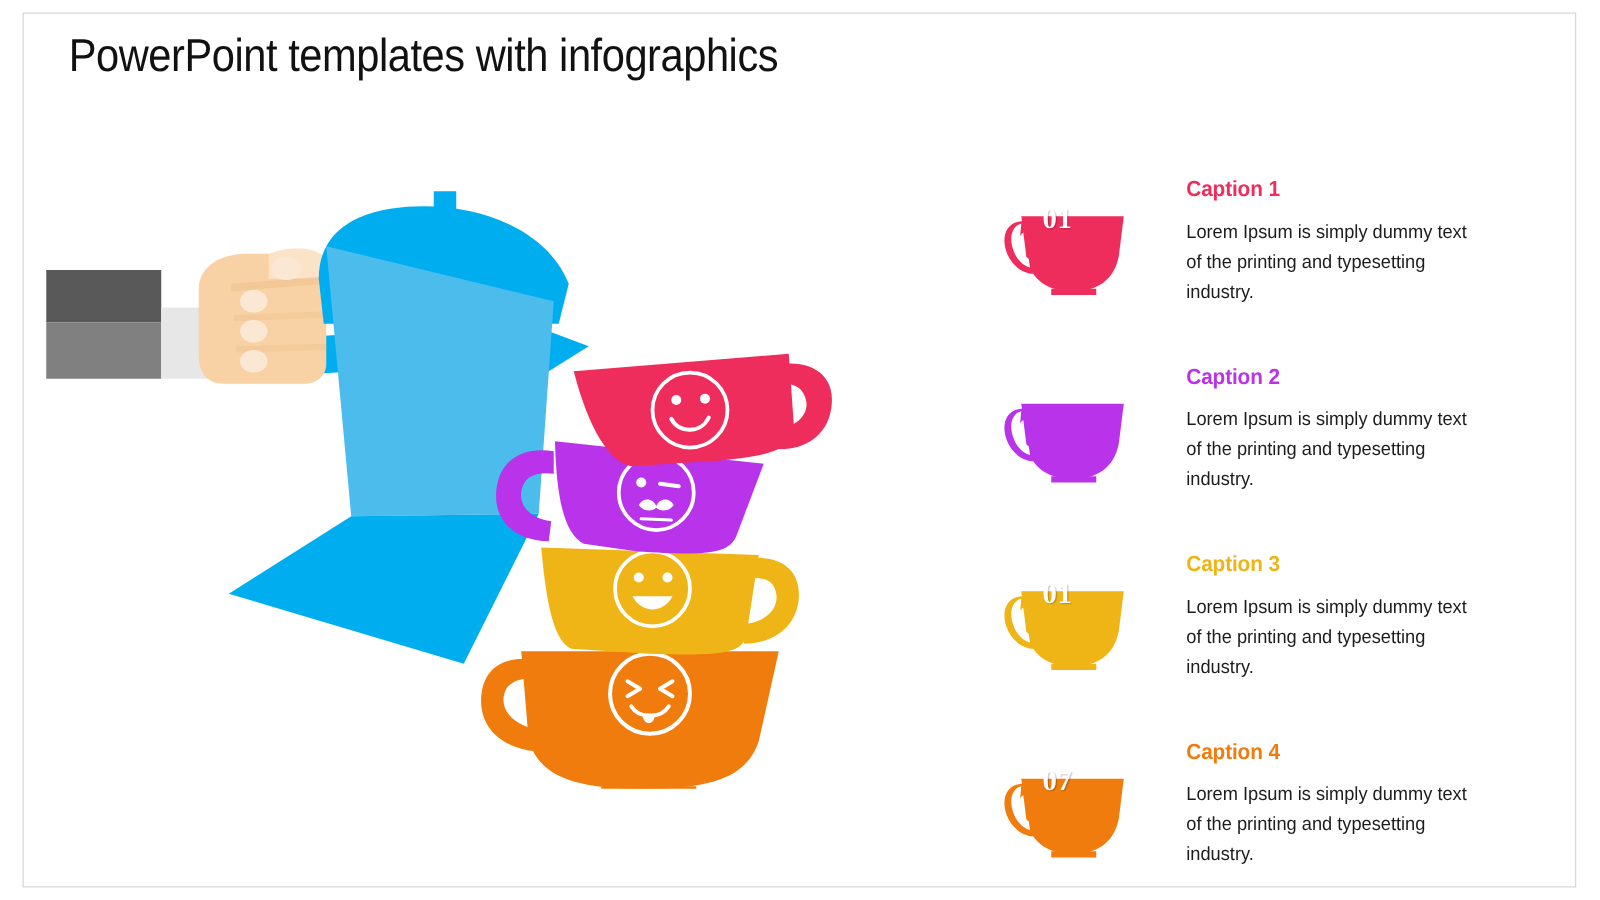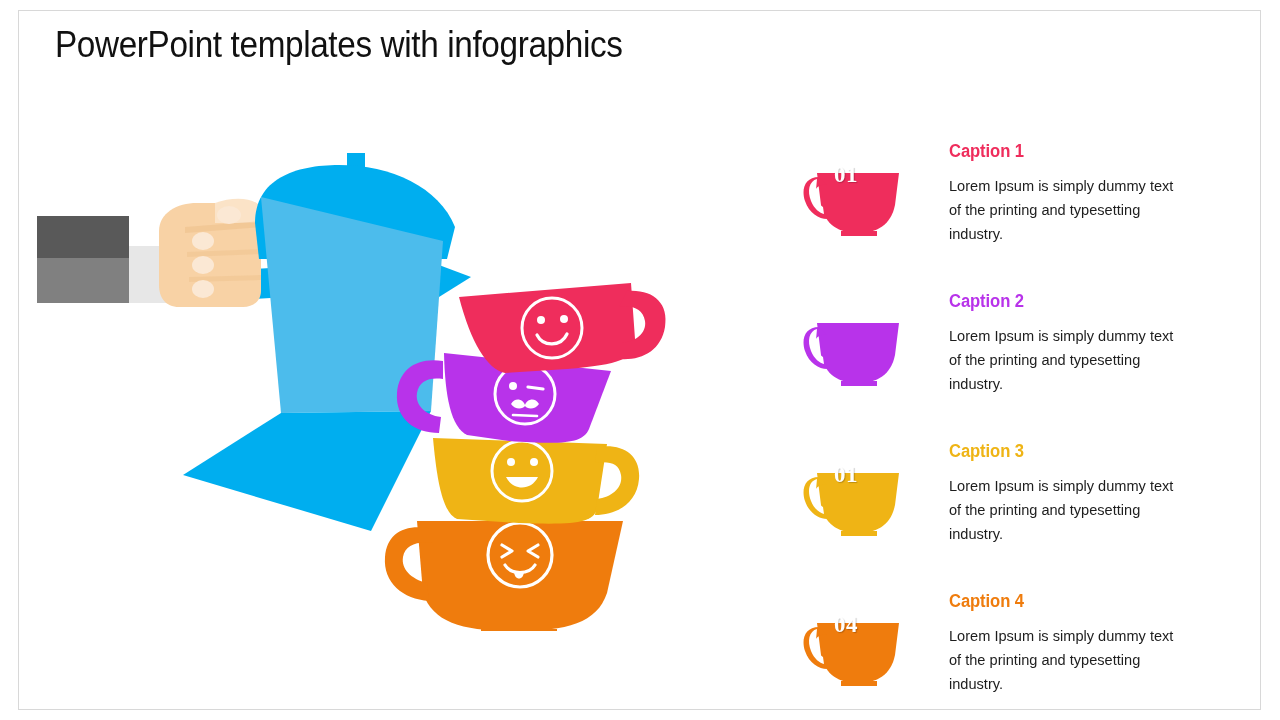--- a/index.html
+++ b/index.html
@@ -273,21 +273,21 @@
 
     <div class="caption-row">
       <div class="cup-badge">
         <svg width="100" height="68" viewBox="0 0 100 68" xmlns="http://www.w3.org/2000/svg">
           <path d="M14 4 L96 4 L92 36 C 88 56, 74 64, 55 64 C 36 64, 22 56, 18 36 Z" fill="#EF7C0D"></path>
           <path d="M16 8 C 2 8, -2 20, 2 32 C 6 44, 16 50, 24 50 L 22 40 C 14 38, 10 30, 12 22 C 14 16, 20 15, 24 16 Z" fill="#EF7C0D"></path>
           <path d="M14 10 C 6 12, 4 22, 8 32 C 11 40, 17 44, 21 45 L 20 38 C 15 35, 12 28, 13 21 Z" fill="#ffffff"></path>
           <rect x="38" y="62" width="36" height="5" fill="#EF7C0D"></rect>
         </svg>
       </div>
-      <div class="cup-num">04</div>
+      <div class="cup-num">07</div>
       <div class="caption-text-block">
         <div class="caption-heading" style="color:#EF7C0D">Caption 4</div>
         <div class="caption-body">Lorem Ipsum is simply dummy text of the printing and typesetting industry.</div>
       </div>
     </div>
 
   </div>
 </div>
 
 </body></html>

